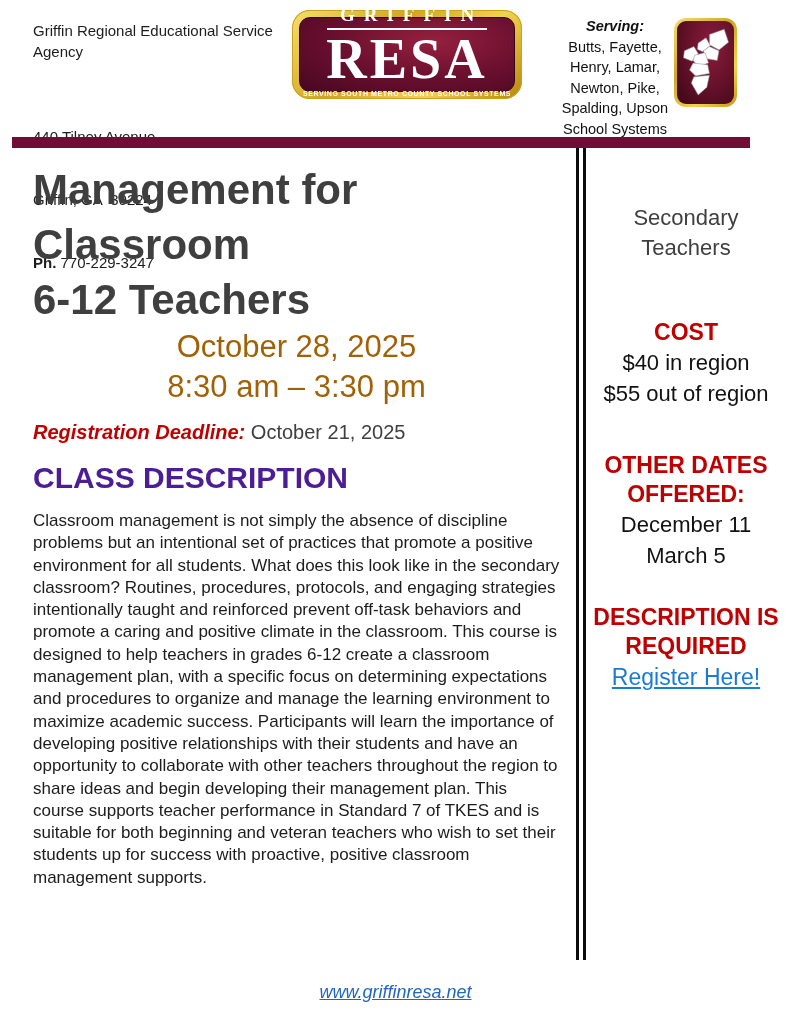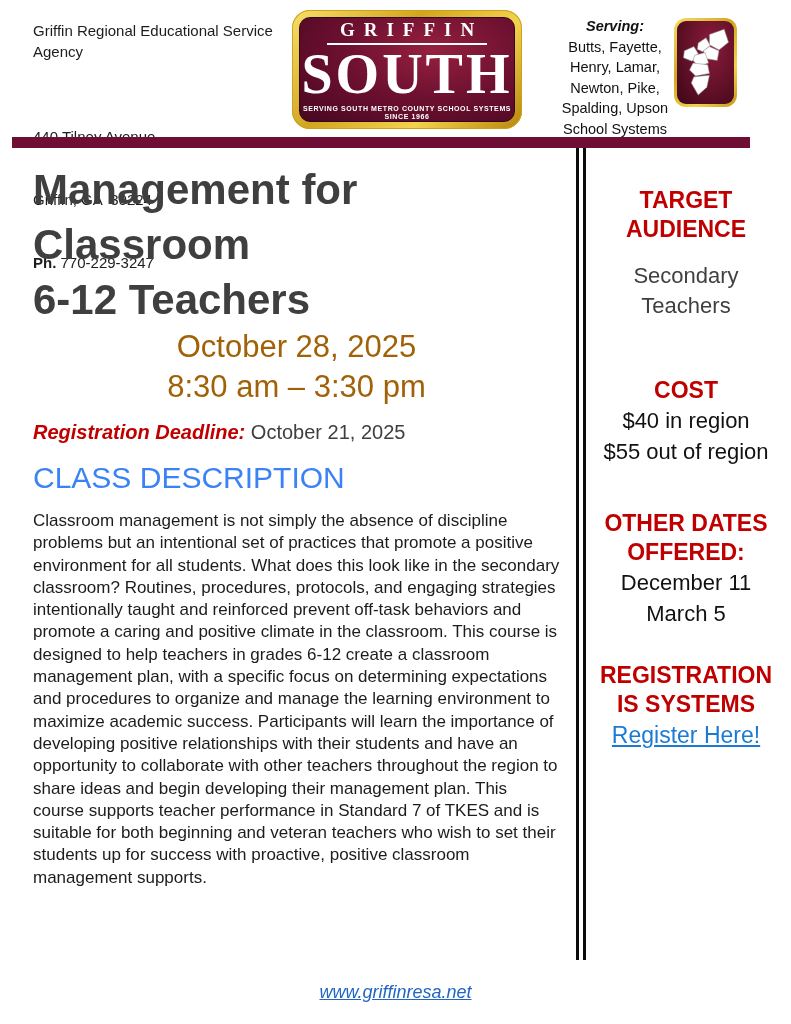--- a/index.html
+++ b/index.html
@@ -16,21 +16,21 @@
   .hdr-left {
     position: absolute; left: 33px; top: 20px; width: 250px;
     font-size: 15px; line-height: 21px; color: #1d1d1d;
   }
   .hdr-left .agency { white-space: pre-wrap; }
   .hdr-left .director { font-style: italic; }
   .hdr-left .addr-block { margin-top: 22px; white-space: pre-wrap; }
   .hdr-left .phone-label { font-weight: bold; }
 
   .logo {
-    position: absolute; left: 292px; top: 10px; width: 230px; height: 119px;
+    position: absolute; left: 292px; top: 10px; width: 230px; height: 89px;
     border-radius: 18px; padding: 7px;
     background: linear-gradient(135deg, #f7df6a, #d2a51f 38%, #f3d24f 68%, #b8860b);
     box-shadow: 0 0 0 1px #caa21c inset;
   }
   .logo-inner {
     width: 100%; height: 100%;
     border-radius: 11px;
     background: radial-gradient(ellipse at 62% 32%, #96203f 0%, #6d1030 48%, #470720 100%);
     border: 1px solid #35061a;
     display: flex; flex-direction: column; align-items: center; justify-content: center;
@@ -78,21 +78,21 @@
   }
 
   
   .main-col { position: absolute; left: 33px; top: 162px; width: 527px; }
   .title { font-size: 42px; font-weight: bold; color: #3f3f3f; line-height: 55px; }
   .when-heading { margin-top: 33px; font-size: 33px; font-weight: bold; color: #c00000; line-height: 40px; }
   .when-line { font-size: 31px; color: #a16207; line-height: 40px; text-align: center; }
   .deadline { margin-top: 13px; font-size: 20px; line-height: 24px; }
   .deadline-label { color: #c00000; font-weight: bold; font-style: italic; }
   .deadline-value { color: #3f3f3f; }
-  .desc-heading { margin-top: 15px; font-size: 30px; font-weight: normal; color: #3b82f6; line-height: 38px; }
+  .desc-heading { margin-top: 15px; font-size: 30px; font-weight: bold; color: #4c1d95; line-height: 38px; }
   .desc-body { margin-top: 13px; font-size: 17px; line-height: 22.3px; color: #1c1c1c; }
 
   
   .sidebar { position: absolute; left: 592px; top: 186px; width: 188px; text-align: center; }
   .sb-heading { color: #c00000; font-weight: bold; font-size: 23px; line-height: 29px; }
   .sb-text { color: #3f3f3f; font-size: 22px; line-height: 30px; margin-top: 17px; }
   .sb-dark { color: #111111; font-size: 22px; line-height: 31px; }
   .sb-gap-1 { margin-top: 55px; }
   .sb-gap-2 { margin-top: 42px; }
   .sb-gap-3 { margin-top: 32px; }
@@ -116,21 +116,21 @@
   <div class="addr-block">
     <div>440 Tilney Avenue</div>
     <div class="agency">Griffin, GA  30224</div>
     <div><span class="phone-label">Ph.</span><span> 770-229-3247</span></div>
   </div>
 </div>
 
 <div class="logo">
   <div class="logo-inner">
     <div class="logo-griffin">GRIFFIN</div>
-    <div class="logo-resa">SOUTH</div>
+    <div class="logo-resa">RESA</div>
     <div class="logo-tag1">SERVING SOUTH METRO COUNTY SCHOOL SYSTEMS</div>
     <div class="logo-tag2">SINCE 1966</div>
   </div>
 </div>
 
 <div class="serving">
   <div class="serving-label">Serving:</div>
   <div>Butts, Fayette,</div>
   <div>Henry, Lamar,</div>
   <div>Newton, Pike,</div>
@@ -169,30 +169,29 @@
 
   <div class="deadline">
     <span class="deadline-label">Registration Deadline:</span><span class="deadline-value"> October 21, 2025</span>
   </div>
 
   <div class="desc-heading">CLASS DESCRIPTION</div>
   <div class="desc-body">Classroom management is not simply the absence of discipline problems but an intentional set of practices that promote a positive environment for all students. What does this look like in the secondary classroom? Routines, procedures, protocols, and engaging strategies intentionally taught and reinforced prevent off-task behaviors and promote a caring and positive climate in the classroom. This course is designed to help teachers in grades 6-12 create a classroom management plan, with a specific focus on determining expectations and procedures to organize and manage the learning environment to maximize academic success.  Participants will learn the importance of developing positive relationships with their students and have an opportunity to collaborate with other teachers throughout the region to share ideas and begin developing their management plan. This course supports teacher performance in Standard 7 of TKES and is suitable for both beginning and veteran teachers who wish to set their students up for success with proactive, positive classroom management supports.</div>
 </div>
 
 <div class="sidebar">
-  <div class="sb-heading">TARGET AUDIENCE</div>
   <div class="sb-text">Secondary Teachers</div>
 
   <div class="sb-heading sb-gap-1">COST</div>
   <div class="sb-dark">$40 in region</div>
   <div class="sb-dark">$55 out of region</div>
 
   <div class="sb-heading sb-gap-2">OTHER DATES OFFERED:</div>
   <div class="sb-dark">December 11</div>
   <div class="sb-dark">March 5</div>
 
-  <div class="sb-heading sb-gap-3">REGISTRATION IS SYSTEMS</div>
+  <div class="sb-heading sb-gap-3">DESCRIPTION IS REQUIRED</div>
   <a class="register-link" href="#">Register Here!</a>
 </div>
 
 <div class="footer">
   <a class="website-link" href="#">www.griffinresa.net</a>
 </div>
 
 </body></html>

